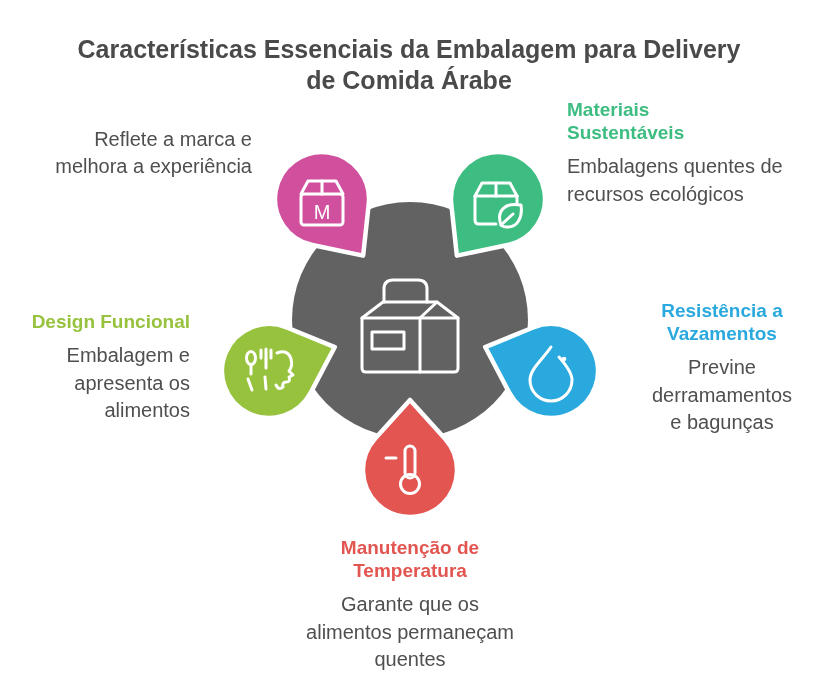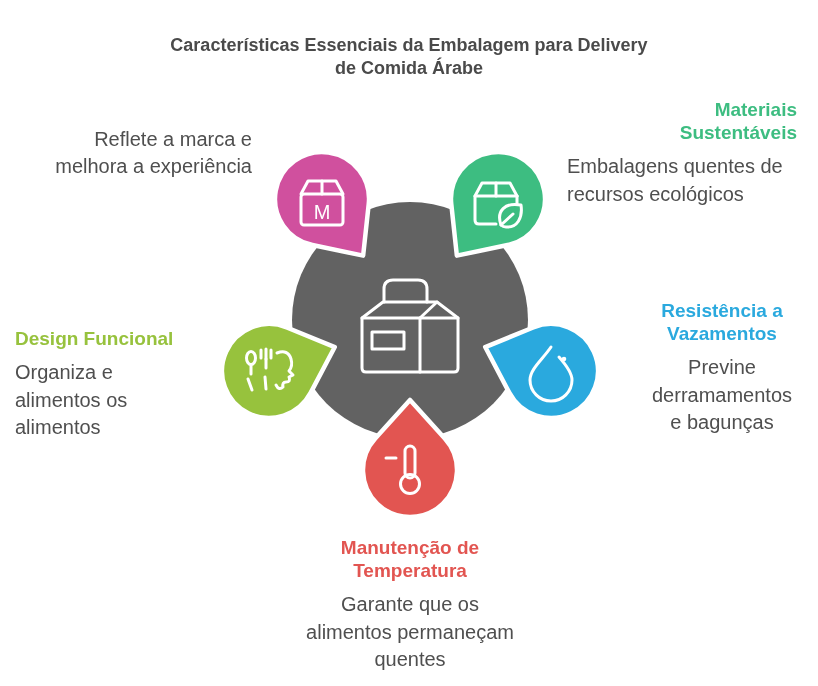--- a/index.html
+++ b/index.html
@@ -1,30 +1,30 @@
 <!DOCTYPE html>
 <html><head>
 <meta charset="utf-8">
 <style>
   html,body{margin:0;padding:0;background:#ffffff;}
   body{font-family:"Liberation Sans",sans-serif;}
   .stage{position:relative;width:818px;height:686px;background:#fff;overflow:hidden;}
   .stage svg.diagram{position:absolute;left:0;top:0;}
   .title{position:absolute;left:0;right:0;top:34px;text-align:center;
-         font-size:18px;font-weight:bold;color:#4a4a4a;line-height:1.25;white-space:pre-line;}
+         font-size:25px;font-weight:bold;color:#4a4a4a;line-height:1.25;white-space:pre-line;}
   .block{position:absolute;}
   .block .heading{font-size:19px;font-weight:bold;line-height:1.22;white-space:pre-line;}
   .block .body{font-size:20px;color:#4f4f4f;line-height:1.37;margin-top:9px;white-space:pre-line;}
   .block-personalizacao{left:40px;width:212px;top:117px;text-align:right;}
   .block-personalizacao .heading{color:#d0509e;}
   .block-materiais{left:567px;width:230px;top:98px;text-align:left;}
-  .block-materiais .heading{color:#3dbd81;text-align:right;}
+  .block-materiais .heading{color:#3dbd81;}
   .block-resistencia{left:627px;width:190px;top:299px;text-align:center;}
   .block-resistencia .heading{color:#2aa9de;}
-  .block-design{left:15px;width:175px;top:327px;text-align:left;}
+  .block-design{left:15px;width:175px;top:310px;text-align:right;}
   .block-design .heading{color:#97c23d;}
   .block-manutencao{left:295px;width:230px;top:516px;text-align:center;margin-top:20px;}
   .block-manutencao .heading{color:#e25551;}
   .icon-stroke{fill:none;stroke:#ffffff;stroke-width:3;stroke-linecap:round;stroke-linejoin:round;}
 </style>
 </head>
 <body>
 
 <div class="stage">
 
@@ -121,21 +121,21 @@
 
   <div class="block block-resistencia">
     <div class="heading">Resistência a
 Vazamentos</div>
     <div class="body">Previne derramamentos
 e bagunças</div>
   </div>
 
   <div class="block block-design">
     <div class="heading">Design Funcional</div>
-    <div class="body">Organiza e alimentos os
+    <div class="body">Embalagem e apresenta os
 alimentos</div>
   </div>
 
   <div class="block block-manutencao">
     <div class="heading">Manutenção de
 Temperatura</div>
     <div class="body">Garante que os
 alimentos permaneçam
 quentes</div>
   </div>

